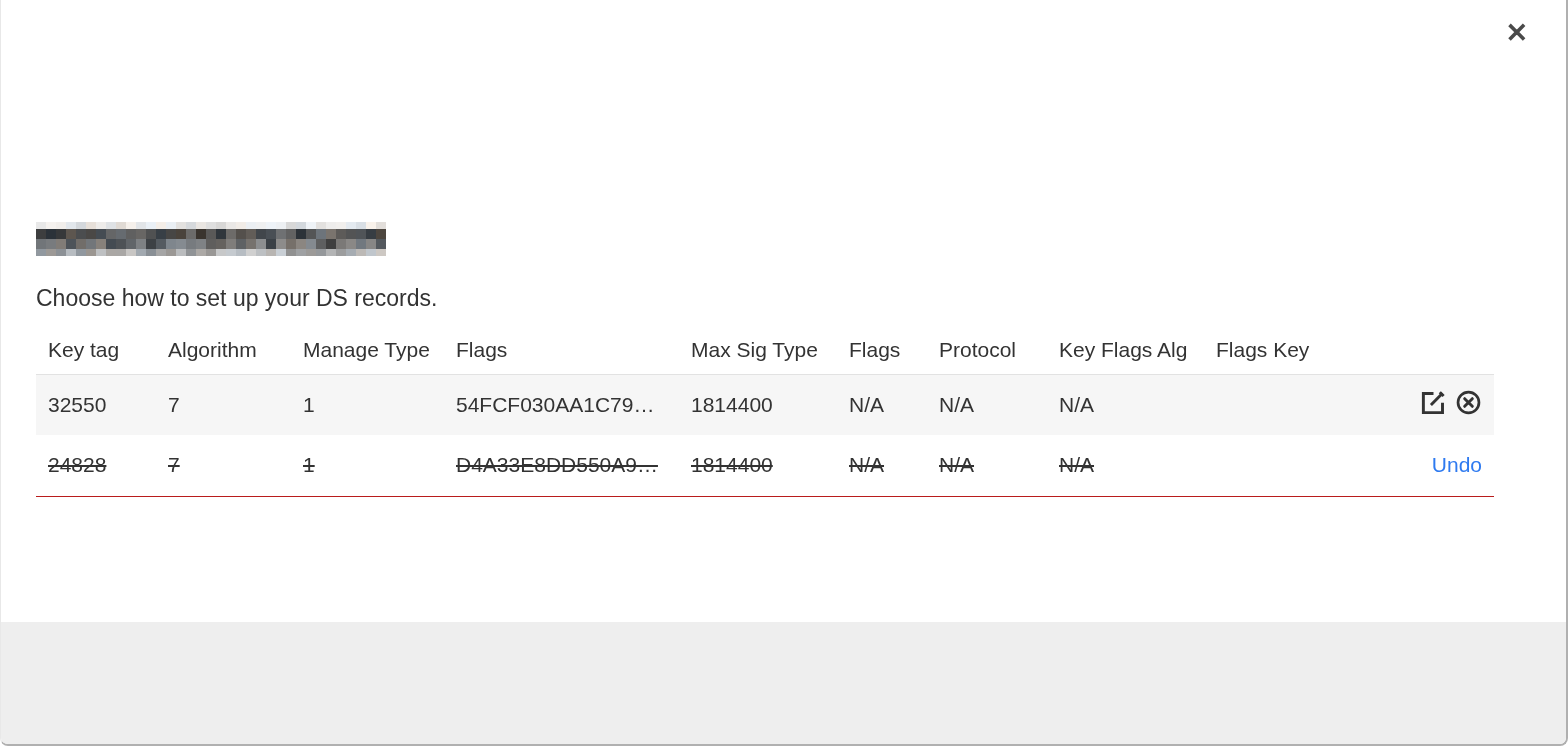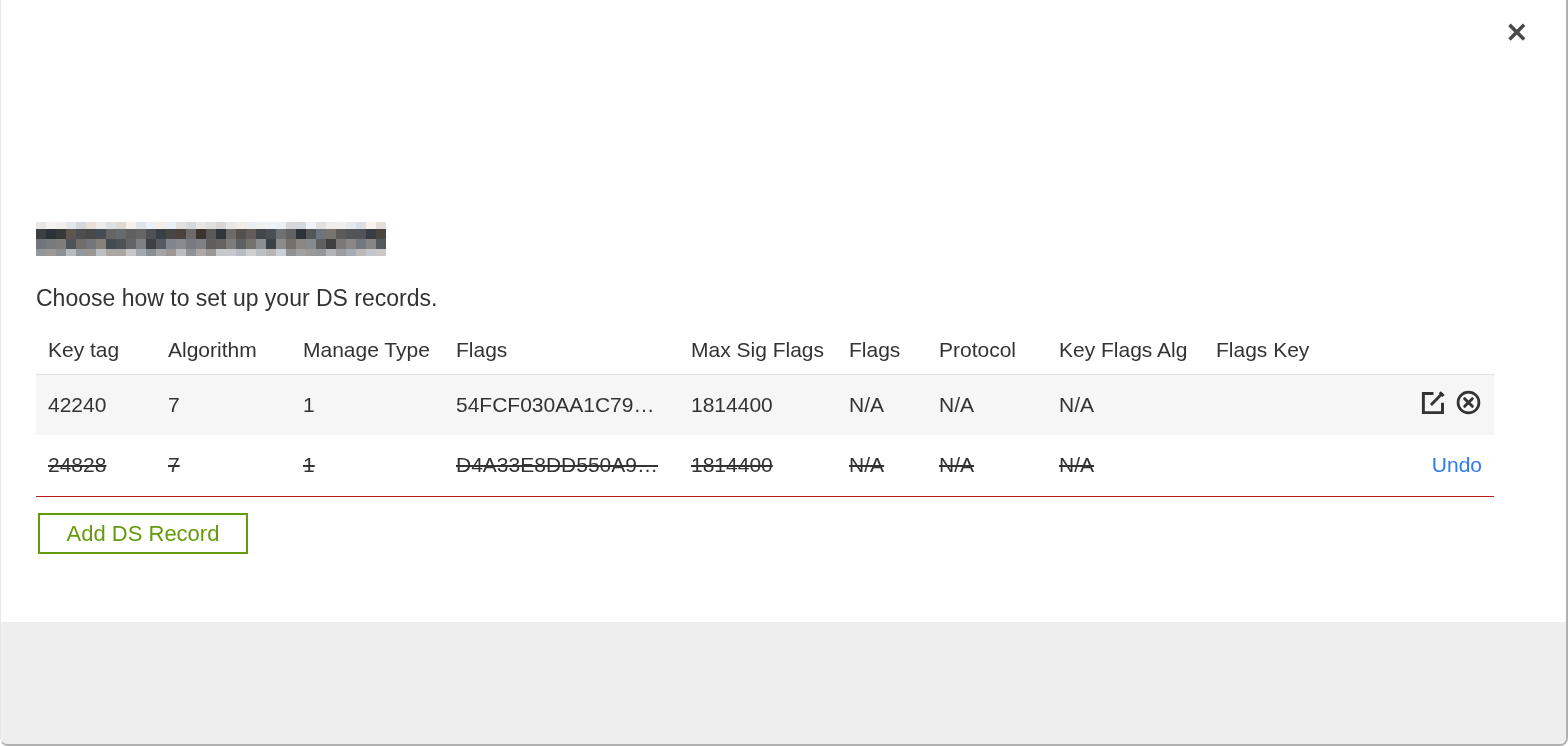--- a/index.html
+++ b/index.html
@@ -233,31 +233,31 @@
         <col style="width:157px">
         <col style="width:190px">
       <col style="width:100px">
     </colgroup>
     <thead>
       <tr>
         <th>Key tag</th>
         <th>Algorithm</th>
         <th>Manage Type</th>
         <th>Flags</th>
-        <th>Max Sig Flags</th>
+        <th>Max Sig Type</th>
         <th>Flags</th>
         <th>Protocol</th>
         <th>Key Flags Alg</th>
         <th>Flags Key</th>
         <th></th>
       </tr>
     </thead>
     <tbody>
       <tr class="row-active">
-        <td><span class="cellval">42240</span></td>
+        <td><span class="cellval">32550</span></td>
         <td><span class="cellval">7</span></td>
         <td><span class="cellval">1</span></td>
         <td><span class="cellval">54FCF030AA1C79…</span></td>
         <td><span class="cellval">1814400</span></td>
         <td><span class="cellval">N/A</span></td>
         <td><span class="cellval">N/A</span></td>
         <td><span class="cellval">N/A</span></td>
         <td><span class="cellval"></span></td>
         <td class="actions">
           <span class="icon-btn">
@@ -285,21 +285,20 @@
         <td><span class="cellval">N/A</span></td>
         <td><span class="cellval">N/A</span></td>
         <td><span class="cellval"></span></td>
         <td class="actions">
           <a class="undo-link">Undo</a>
         </td>
       </tr>
     </tbody>
   </table>
 
-  <button class="add-btn">Add DS Record</button>
 
   <div class="footer">
     
     
     
   </div>
 
 </div>
 
 </body></html>

